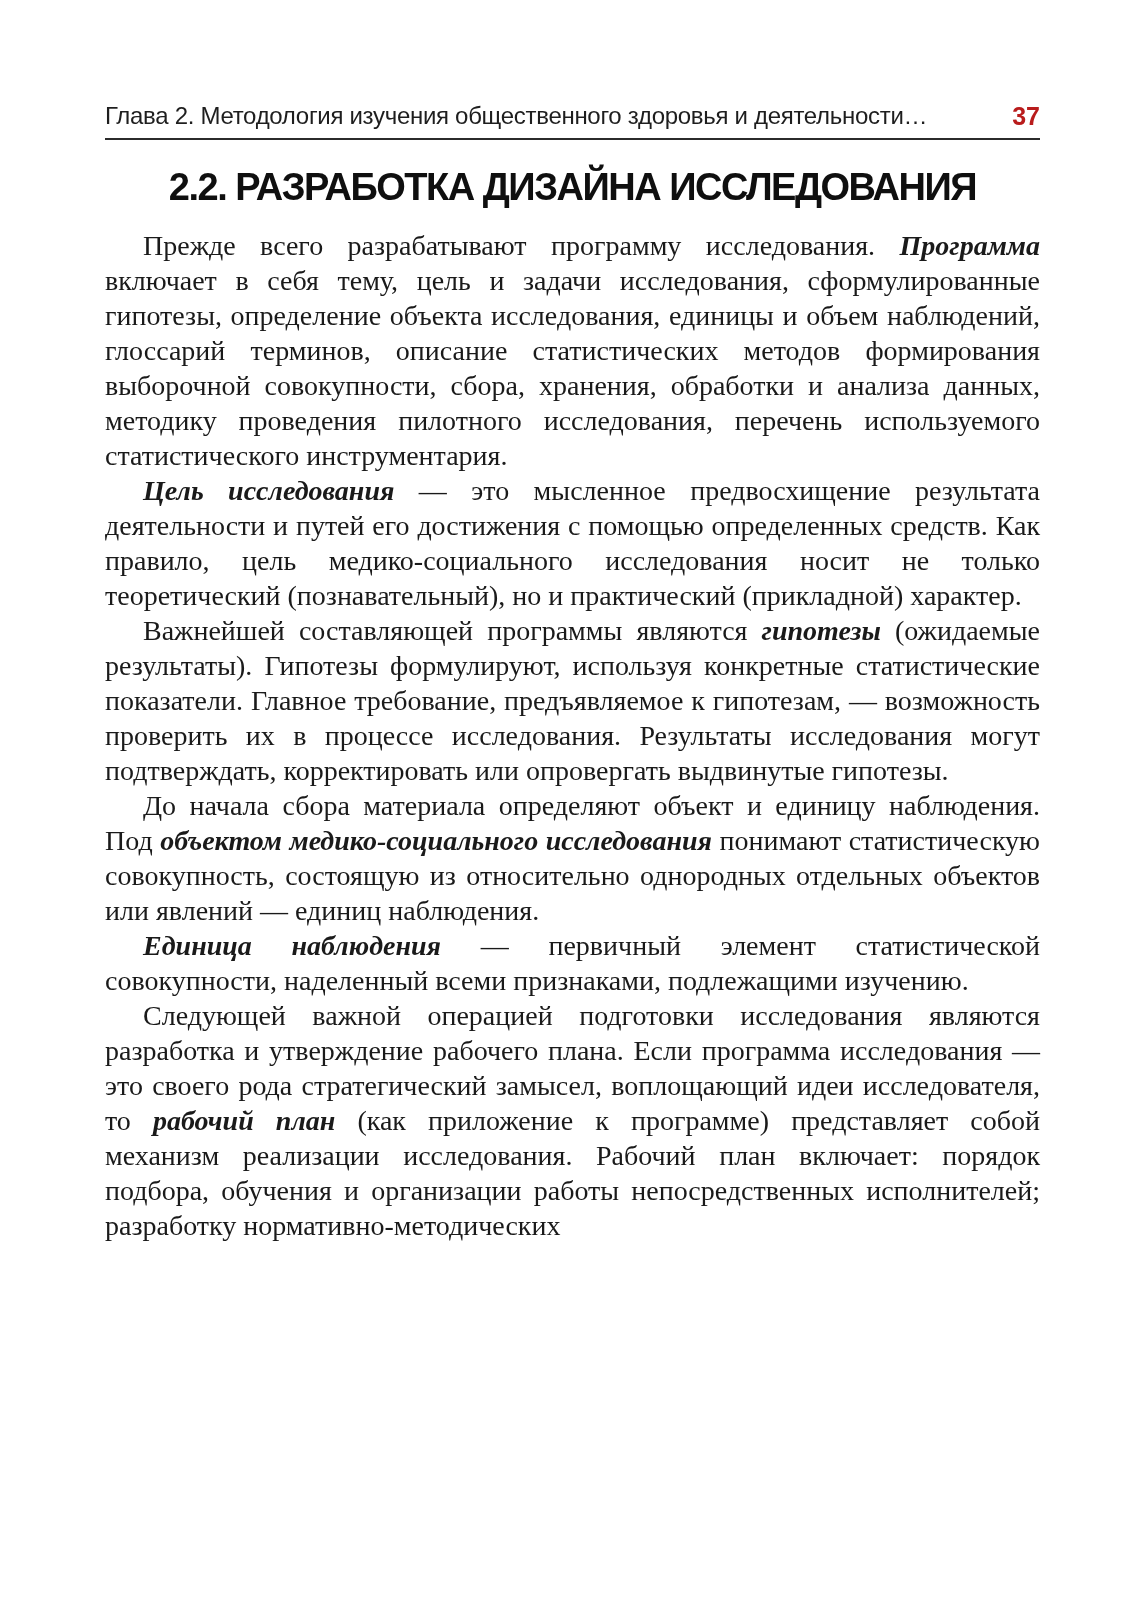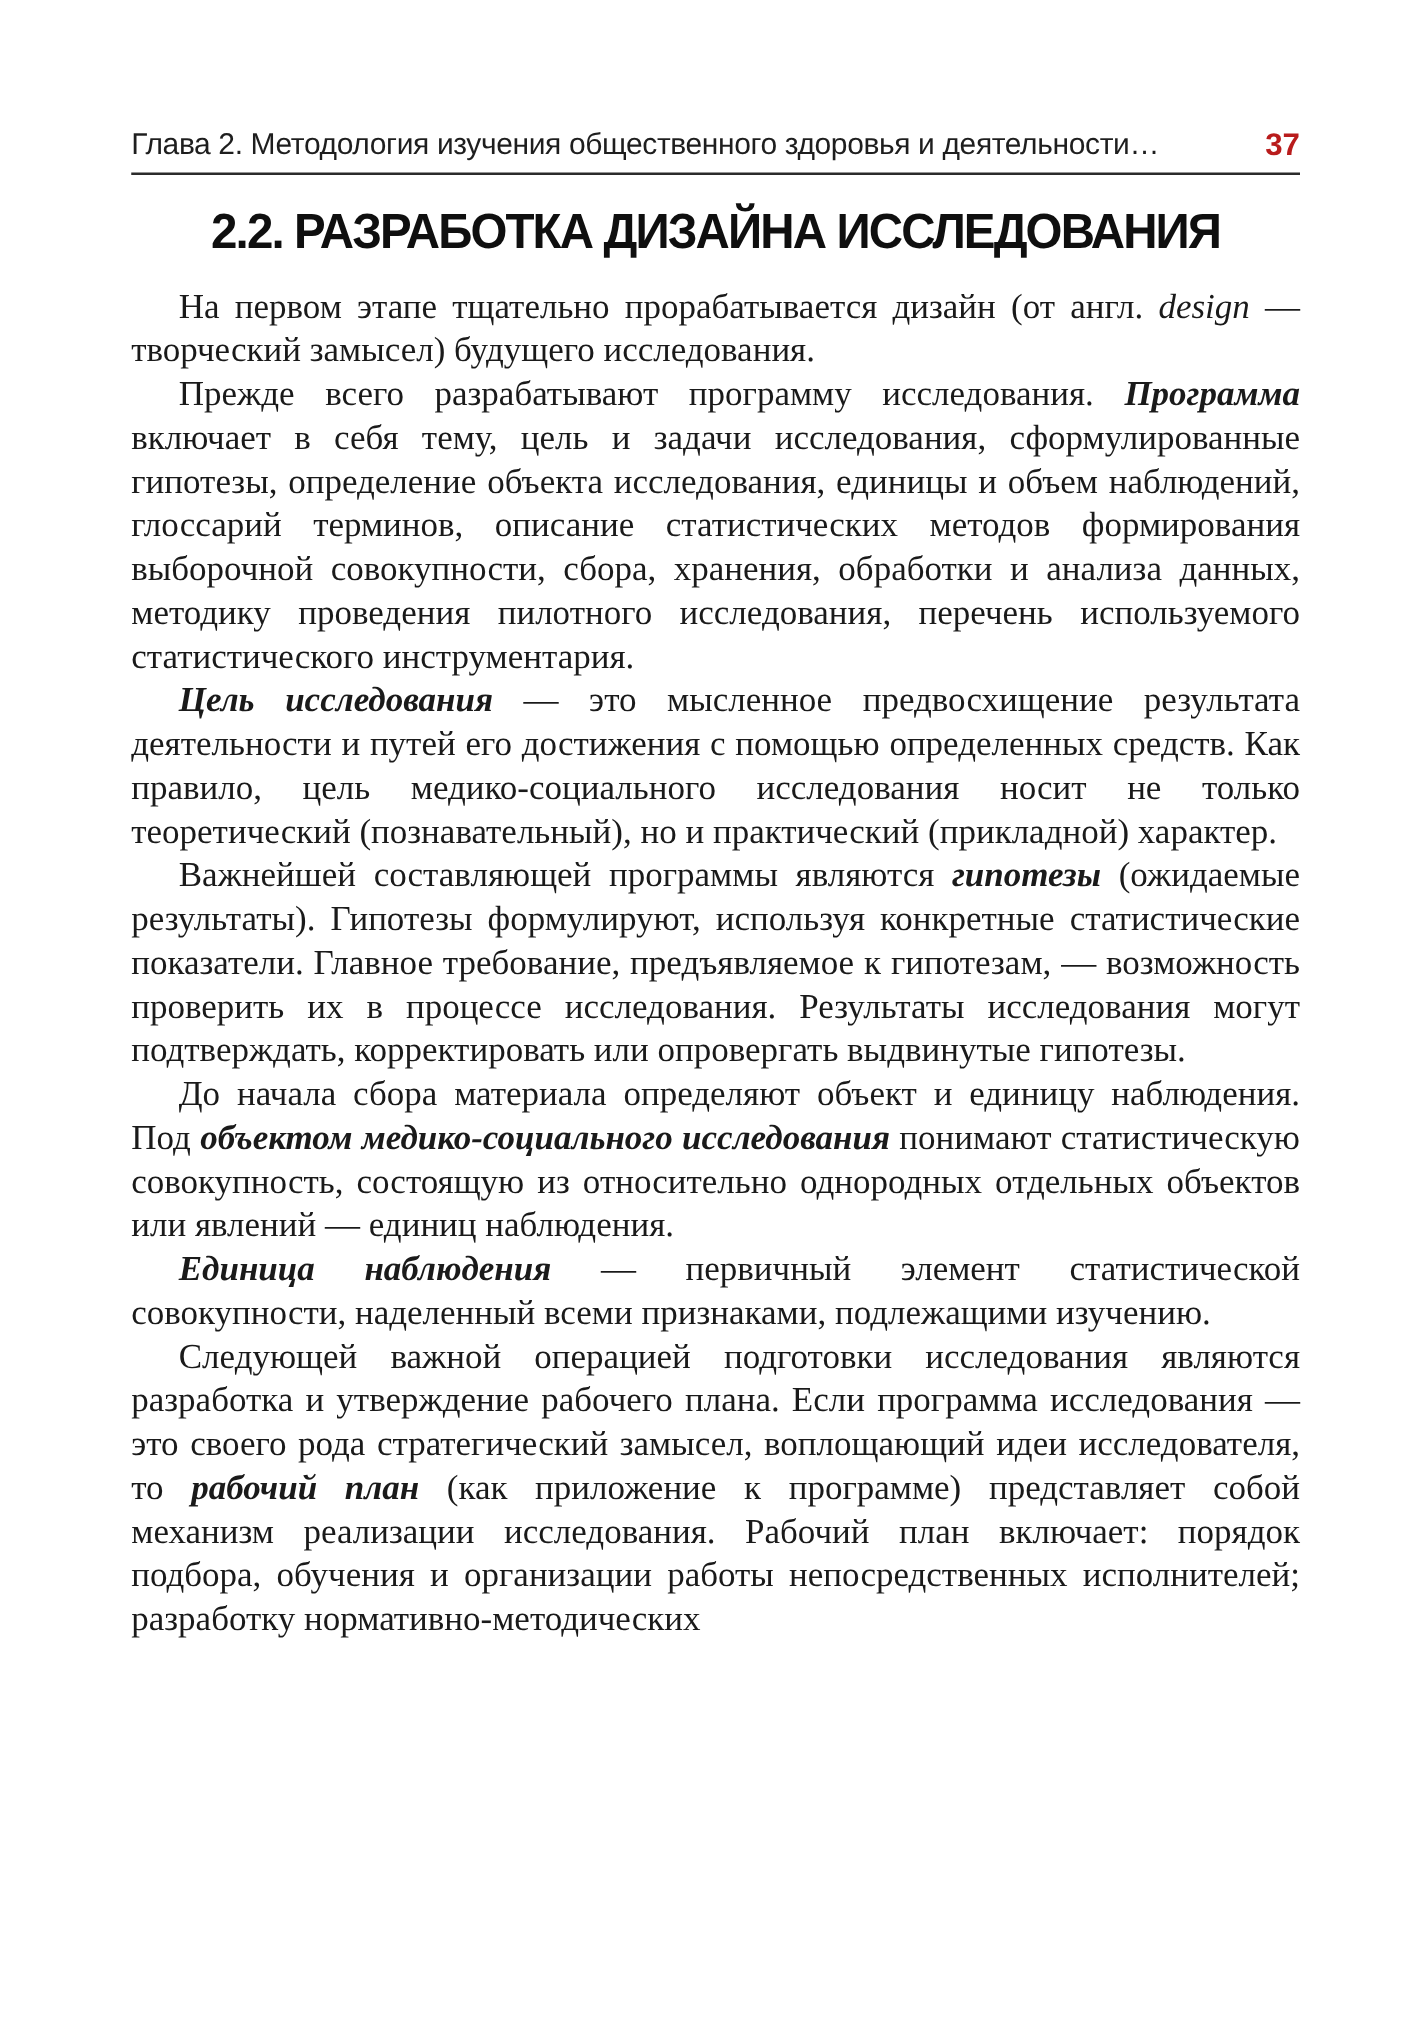--- a/index.html
+++ b/index.html
@@ -71,21 +71,20 @@
     <div class="running-head">
       <span class="running-title">Глава 2. Методология изучения общественного здоровья и деятельности…</span>
       <span class="page-number">37</span>
     </div>
     <div class="header-rule"></div>
   </header>
 
   <h1 class="section-title">2.2. РАЗРАБОТКА ДИЗАЙНА ИССЛЕДОВАНИЯ</h1>
 
   <main class="page-body">
-      <p><span class="seg-normal">На первом этапе тщательно прорабатывается дизайн (от англ. </span><span class="seg-italic">design</span><span class="seg-normal"> — творческий замысел) будущего исследования.</span></p>
       <p><span class="seg-normal">Прежде всего разрабатывают программу исследования. </span><span class="seg-bold-italic">Программа</span><span class="seg-normal"> включает в себя тему, цель и задачи исследования, сформулированные гипотезы, определение объекта исследования, единицы и объем наблюдений, глоссарий терминов, описание статистических методов формирования выборочной совокупности, сбора, хранения, обработки и анализа данных, методику проведения пилотного исследования, перечень используемого статистического инструментария.</span></p>
       <p><span class="seg-bold-italic">Цель исследования</span><span class="seg-normal"> — это мысленное предвосхищение результата деятельности и путей его достижения с помощью определенных средств. Как правило, цель медико-социального исследования носит не только теоретический (познавательный), но и практический (прикладной) характер.</span></p>
       <p><span class="seg-normal">Важнейшей составляющей программы являются </span><span class="seg-bold-italic">гипотезы</span><span class="seg-normal"> (ожидаемые результаты). Гипотезы формулируют, используя конкретные статистические показатели. Главное требование, предъявляемое к гипотезам, — возможность проверить их в процессе исследования. Результаты исследования могут подтверждать, корректировать или опровергать выдвинутые гипотезы.</span></p>
       <p><span class="seg-normal">До начала сбора материала определяют объект и единицу наблюдения. Под </span><span class="seg-bold-italic">объектом медико-социального исследования</span><span class="seg-normal"> понимают статистическую совокупность, состоящую из относительно однородных отдельных объектов или явлений — единиц наблюдения.</span></p>
       <p><span class="seg-bold-italic">Единица наблюдения</span><span class="seg-normal"> — первичный элемент статистической совокупности, наделенный всеми признаками, подлежащими изучению.</span></p>
       <p><span class="seg-normal">Следующей важной операцией подготовки исследования являются разработка и утверждение рабочего плана. Если программа исследования — это своего рода стратегический замысел, воплощающий идеи исследователя, то </span><span class="seg-bold-italic">рабочий план</span><span class="seg-normal"> (как приложение к программе) представляет собой механизм реализации исследования. Рабочий план включает: порядок подбора, обучения и организации работы непосредственных исполнителей; разработку нормативно-методических</span></p>
     </main>
 </div>
 
 </body></html>

